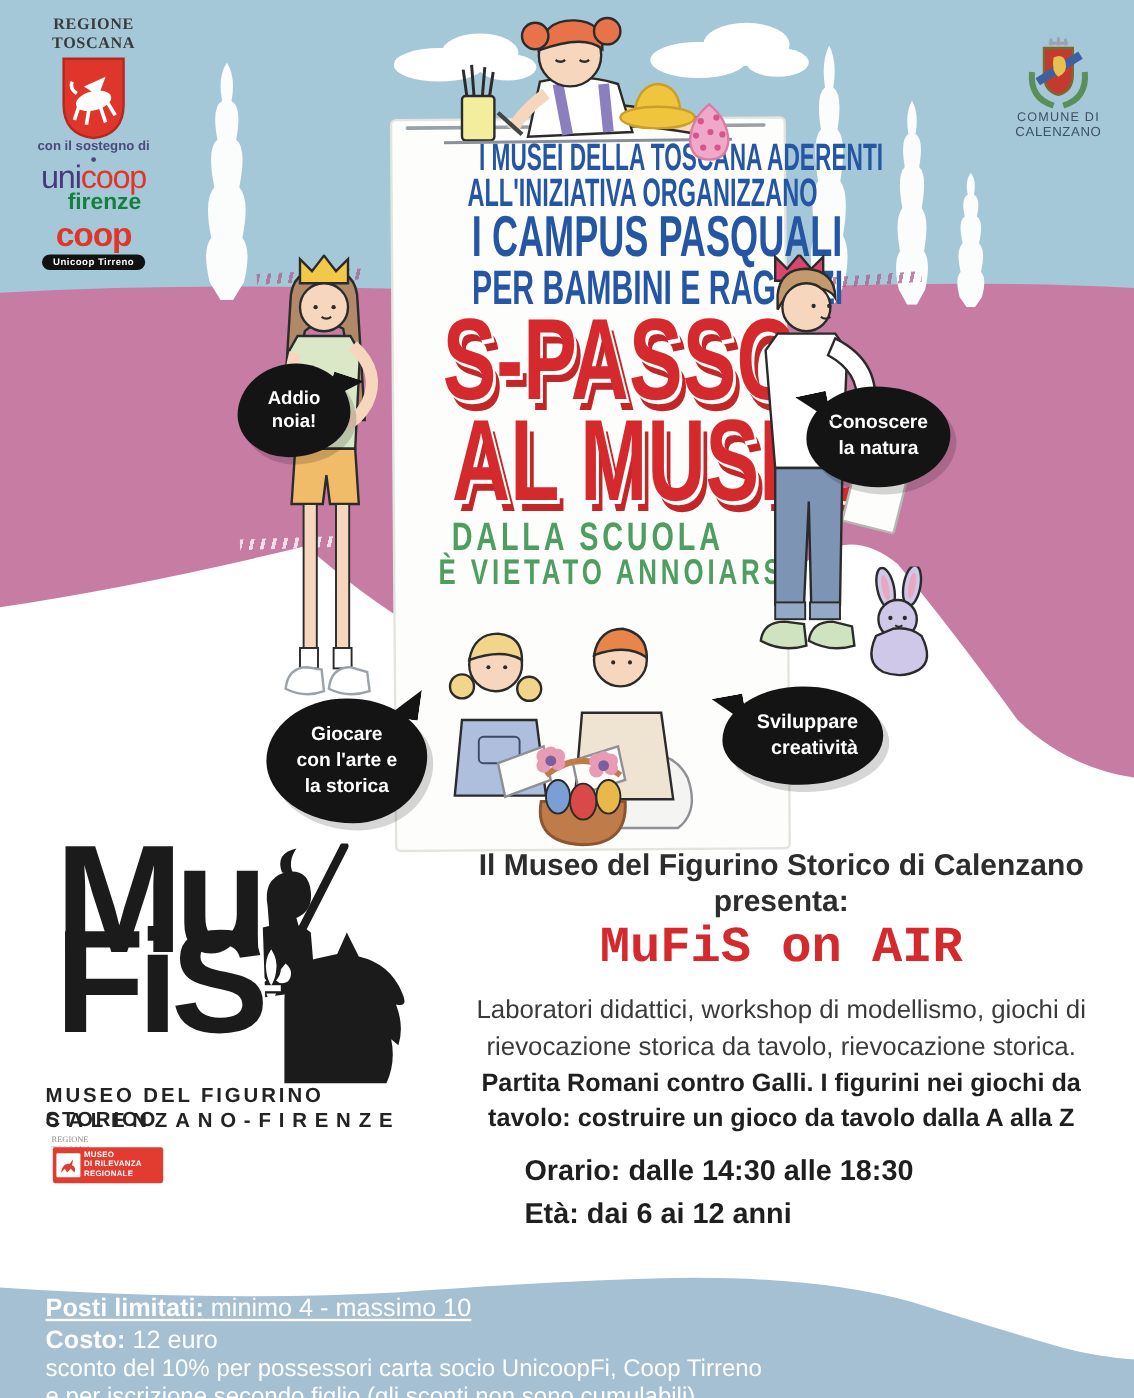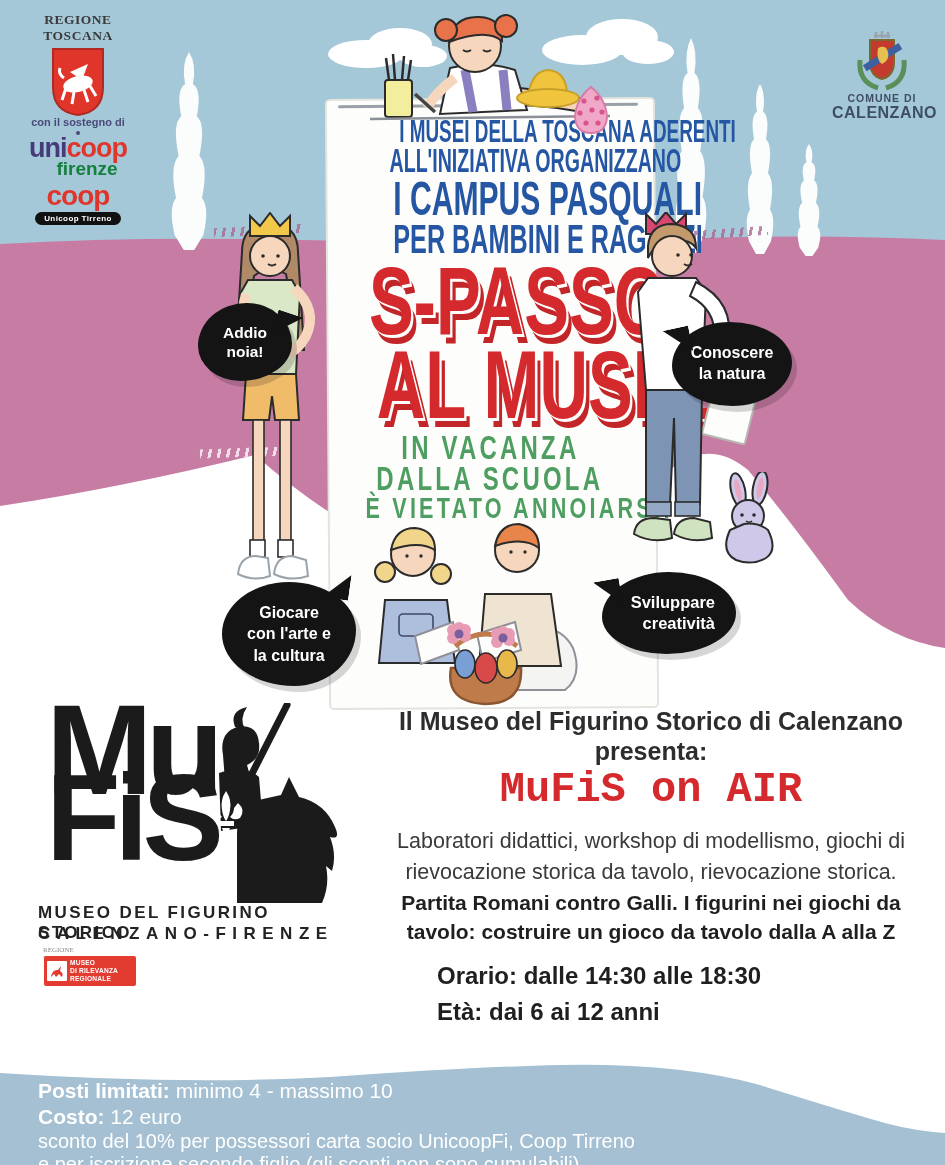--- a/index.html
+++ b/index.html
@@ -53,32 +53,32 @@
   #bub-sviluppare{left:602px;top:572px;width:134px;height:82px;font-size:16.5px;line-height:1.3;
      border-radius:50% 50% 52% 48%/55% 50% 50% 45%;}
   #bub-sviluppare .tail{left:-7px;top:8px;clip-path:polygon(100% 0,0 0,100% 100%);transform:rotate(-10deg);}
 
   
   #regione-name{left:36px;top:12px;width:84px;text-align:center;font-family:"Liberation Serif",serif;
       font-weight:bold;font-size:13.5px;line-height:1.2;color:#3a3a3a;letter-spacing:.5px;}
   #support{left:26px;top:116px;width:104px;text-align:center;font-size:11px;font-weight:bold;color:#4a4a7a;}
   #support-dot{left:76px;top:131px;width:4px;height:4px;border-radius:50%;background:#4a4a7a;}
   #unicoop{left:28px;top:136px;width:100px;text-align:center;line-height:.95;}
-  #unicoop .row1{font-size:27px;font-weight:bold;letter-spacing:-1px;}
+  #unicoop .row1{font-size:27px;font-weight:normal;letter-spacing:-1px;}
   #unicoop .uni{color:#453a7a;}  #unicoop .ucoop{color:#e0352b;}
   #unicoop .row2{font-size:19px;font-weight:bold;color:#15803d;margin-top:-2px;padding-left:18px;}
   #cooplogo{left:30px;top:182px;width:96px;text-align:center;}
   #cooplogo .word{font-size:28px;font-weight:bold;color:#e0352b;letter-spacing:-1px;line-height:1;}
   #cooplogo .banner{margin:2px auto 0;width:86px;background:#111;color:#fff;font-size:8px;font-weight:bold;
       border-radius:7px;padding:2px 0;letter-spacing:.4px;}
 
   
-  #comune-text{left:832px;top:92px;width:100px;text-align:center;color:#3e4f63;font-weight:bold;}
+  #comune-text{left:832px;top:92px;width:100px;text-align:center;color:#3e4f63;font-weight:normal;}
   #comune-text .c1{font-size:10.5px;letter-spacing:1px;}
-  #comune-text .c2{font-size:16px;letter-spacing:.5px;}
+  #comune-text .c2{font-size:11px;letter-spacing:.5px;}
 
   
   #mufis-mu{left:46px;top:698px;font-size:128px;font-weight:bold;color:#1b1b1b;letter-spacing:-7px;line-height:.82;}
   #mufis-fis{left:46px;top:768px;font-size:122px;font-weight:bold;color:#1b1b1b;letter-spacing:-6px;line-height:.82;}
   #mufis-name1{left:38px;top:903px;width:300px;font-size:17px;font-weight:bold;color:#232323;letter-spacing:2.4px;}
   #mufis-name2{left:38px;top:924px;width:300px;font-size:17px;font-weight:bold;color:#232323;letter-spacing:6.5px;}
   #mufis-region{left:43px;top:946px;font-size:7px;line-height:1.15;color:#8a8a8a;font-family:"Liberation Serif",serif;}
   #mufis-badge{left:44px;top:956px;width:92px;height:30px;background:#e23b30;border-radius:2px;
       display:flex;align-items:center;}
   #mufis-badge .peg{width:20px;height:20px;background:#fff;margin:0 3px 0 3px;border-radius:1px;position:relative;}
@@ -88,21 +88,21 @@
       color:#2d2d2d;line-height:1.2;}
   #event-title{left:368px;top:766px;width:566px;text-align:center;font-size:42px;font-weight:bold;color:#d4292d;font-family:Liberation Mono, monospace;}
   #event-desc{left:368px;top:826px;width:566px;text-align:center;font-size:21.5px;color:#3a3a3a;line-height:1.45;}
   #event-high{left:368px;top:888px;width:566px;text-align:center;font-size:21px;font-weight:bold;
       color:#1f1f1f;line-height:1.4;}
   #event-details{left:437px;top:958px;font-size:24px;font-weight:bold;color:#1f1f1f;line-height:1.5;}
 
   
   #band{left:0;top:1055px;width:945px;height:110px;}
   .bandtxt{color:#fff;}
-  #foot1{left:38px;top:1079px;font-size:21px;}
+  #foot1{left:38px;top:1079px;font-size:21px;text-decoration:underline;}
   #foot2{left:38px;top:1105px;font-size:21px;}
   #foot3{left:38px;top:1130px;font-size:20px;}
   #foot4{left:38px;top:1153px;font-size:20px;}
   .blab{font-weight:bold;}
 </style>
 </head>
 <body>
 
 <div id="page">
 
@@ -151,21 +151,20 @@
     <div><span class="cond l3">I CAMPUS PASQUALI</span></div>
     <div><span class="cond l4">PER BAMBINI E RAGAZZI</span></div>
   </div>
 
   <div id="bigtitle" class="abs">
     <div><span class="cond t">S-PASSO</span></div>
     <div><span class="cond t">AL MUSEO</span></div>
   </div>
 
   <div id="subtitle" class="abs">
-    <div><span class="cond s s1">IN VACANZA</span></div>
     <div><span class="cond s s2">DALLA SCUOLA</span></div>
     <div><span class="cond s s3">È VIETATO ANNOIARSI!</span></div>
   </div>
 
   <svg class="abs" style="left:355px;top:8px;width:260px;height:125px;" viewBox="0 0 260 125">
     <path d="M145,78 Q200,82 248,96 L246,108 Q195,96 140,96 Z" fill="#f6d7bd" stroke="#2b2b2b" stroke-width="2"></path>
     <path d="M95,60 Q130,52 160,62 L172,102 L85,106 Z" fill="#fff" stroke="#2b2b2b" stroke-width="2"></path>
     <path d="M110,62 L118,104" stroke="#8c7fc0" stroke-width="9"></path>
     <path d="M148,62 L152,102" stroke="#8c7fc0" stroke-width="9"></path>
     <path d="M100,70 Q80,85 72,100" stroke="#f6d7bd" stroke-width="10" fill="none"></path>
@@ -296,21 +295,21 @@
   <div id="bub-addio" class="abs bubble">
     <span class="tail"></span>
     <span style="width:62px;">Addio noia!</span>
   </div>
   <div id="bub-conoscere" class="abs bubble">
     <span class="tail"></span>
     <span style="width:90px;">Conoscere la natura</span>
   </div>
   <div id="bub-giocare" class="abs bubble">
     <span class="tail"></span>
-    <span style="width:92px;">Giocare con l'arte e la cultura</span>
+    <span style="width:92px;">Giocare con l'arte e la storica</span>
   </div>
   <div id="bub-sviluppare" class="abs bubble">
     <span class="tail"></span>
     <span style="width:92px;text-align:right;">Sviluppare creatività</span>
   </div>
 
   <div id="regione-name" class="abs">
     <div>REGIONE</div>
     <div>TOSCANA</div>
   </div>

